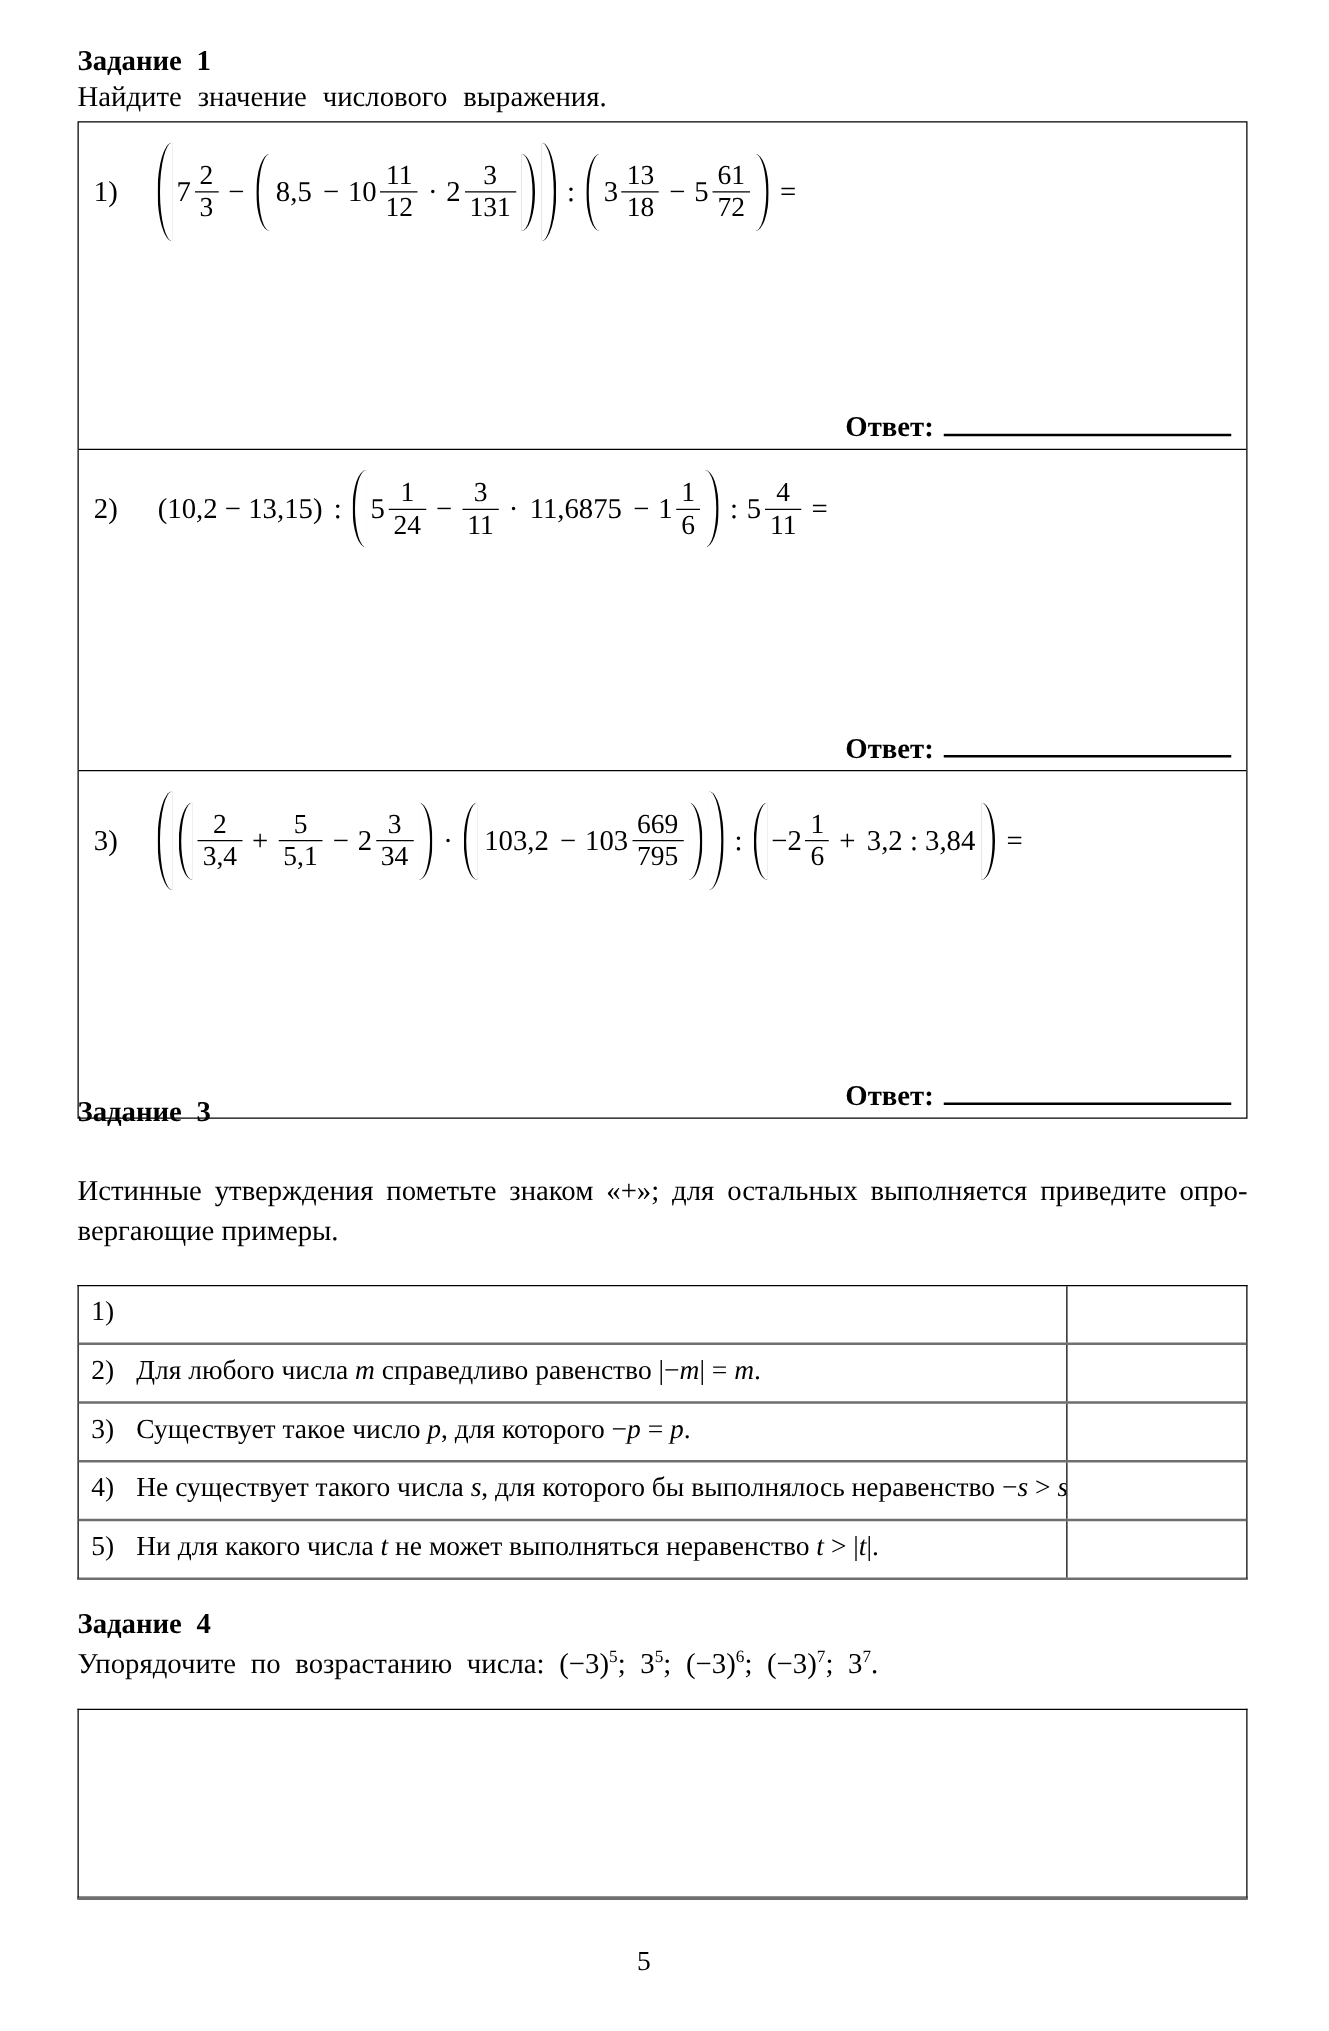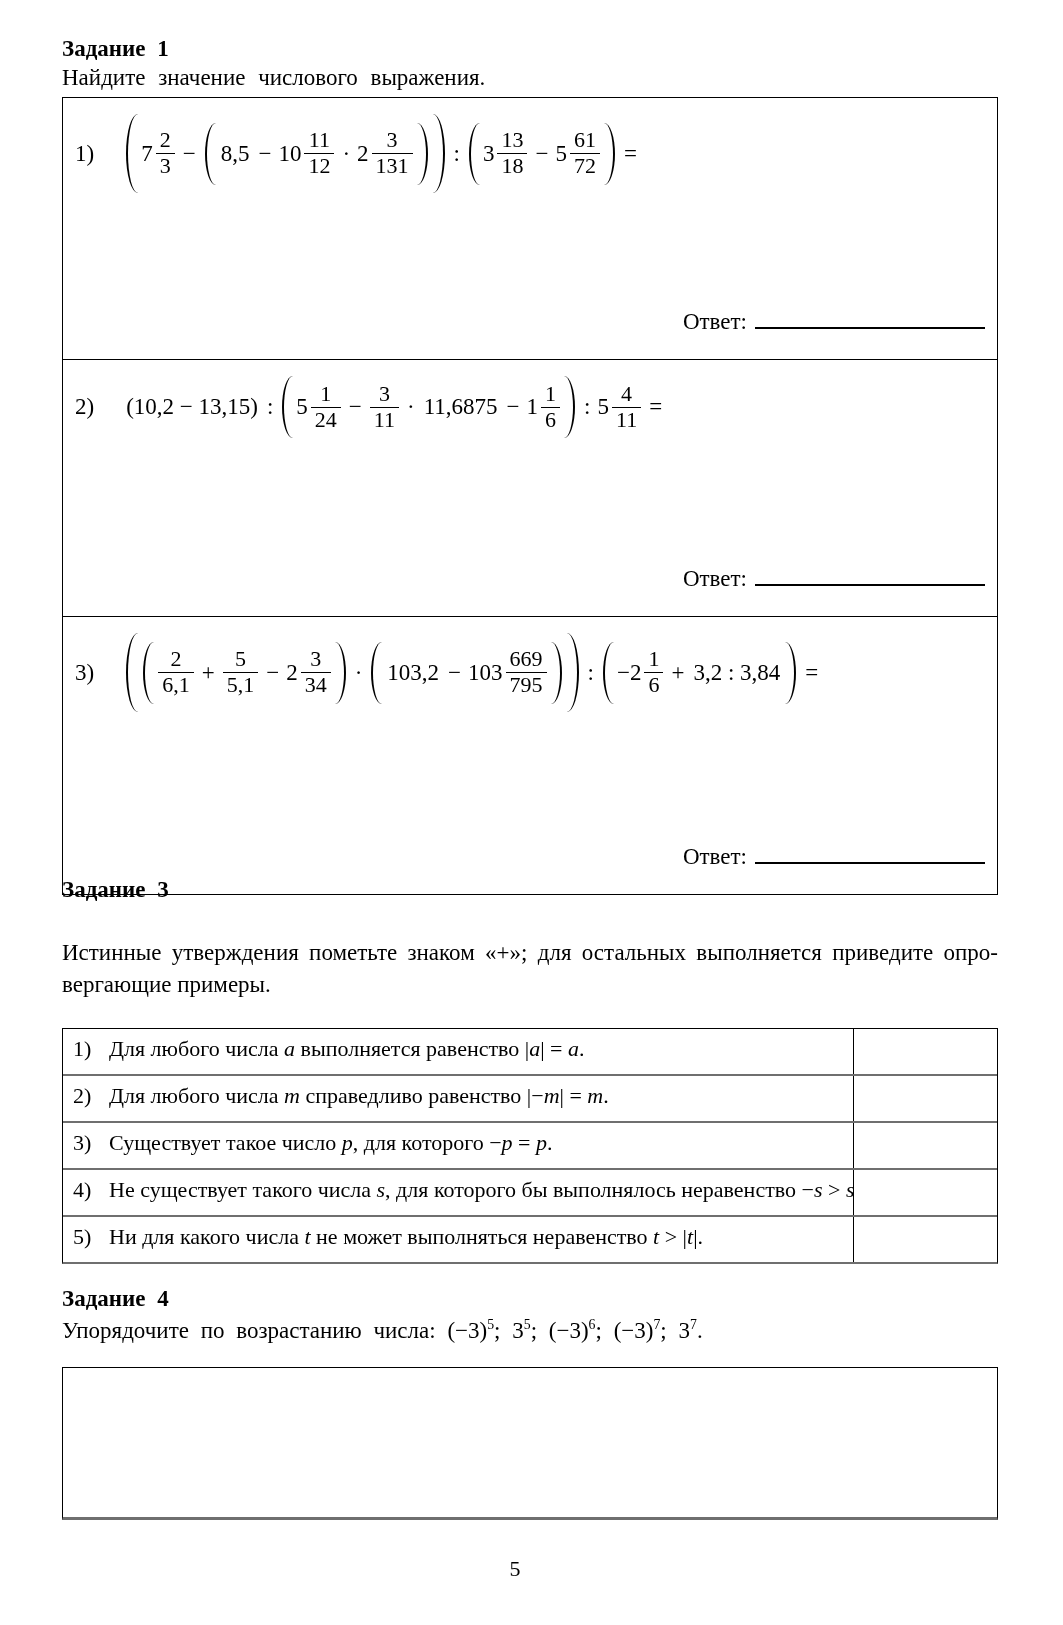--- a/index.html
+++ b/index.html
@@ -33,21 +33,21 @@
   .frac{display:inline-flex;flex-direction:column;text-align:center;margin:0 1px;}
   .frac .num,.frac .den{padding:0 4px;line-height:1.12;font-size:22px;}
   .frac .den{border-top:1.6px solid #000;}
   .par{display:inline-block;box-sizing:border-box;}
   .par.pl{width:11px;margin:0 3px 0 2px;border-left:2.2px solid #000;
           border-top-left-radius:100% 50%;border-bottom-left-radius:100% 50%;}
   .par.pr{width:11px;margin:0 2px 0 3px;border-right:2.2px solid #000;
           border-top-right-radius:100% 50%;border-bottom-right-radius:100% 50%;}
   .par.s1{height:62px;}
   .par.s2{height:79px;width:12px;}
-  .answer{position:absolute;right:12px;bottom:24px;font-size:23px;font-weight:normal;white-space:nowrap;}
+  .answer{position:absolute;right:12px;bottom:4px;font-size:23px;font-weight:bold;white-space:nowrap;}
   .ansline{display:inline-block;width:230px;height:20px;border-bottom:2px solid #000;margin-left:8px;}
 
   
   #t3-line1{position:absolute;left:62px;top:940px;width:936px;font-size:23px;
             text-align:justify;text-align-last:justify;}
   #t3-line2{position:absolute;left:62px;top:972px;font-size:23px;}
 
   
   #stmt-table{
     position:absolute;left:62px;top:1028px;width:936px;
@@ -175,21 +175,21 @@
         <div class="answer"><span>Ответ:</span><span class="ansline"></span></div>
       </div>
       <div class="exprow">
         <div class="expr">
           <span class="lbl">3)</span>
           <span class="par pl s2"></span>
           <span class="par pl s1"></span>
           <span class="mix">
             <span class="frac">
               <span class="num">2</span>
-              <span class="den">6,1</span>
+              <span class="den">3,4</span>
             </span>
           </span>
           <span class="op">+</span>
           <span class="mix">
             <span class="frac">
               <span class="num">5</span>
               <span class="den">5,1</span>
             </span>
           </span>
           <span class="op">−</span>
@@ -233,21 +233,20 @@
     </div>
 
   <div class="abs hdr" style="left:62px;top:877px;">Задание 3</div>
   <div id="t3-line1">Истинные утверждения пометьте знаком «+»; для остальных выполняется приведите опро-</div>
   <div id="t3-line2">вергающие примеры.</div>
 
   <div id="stmt-table">
       <div class="srow">
         <div class="scell">
           <span class="snum">1)</span>
-          <span class="stext"><span>Для любого числа </span><span class="it">a</span><span> выполняется равенство |</span><span class="it">a</span><span>| = </span><span class="it">a</span><span>.</span></span>
         </div>
         <div class="sans"></div>
       </div>
       <div class="srow">
         <div class="scell">
           <span class="snum">2)</span>
           <span class="stext"><span>Для любого числа </span><span class="it">m</span><span> справедливо равенство |−</span><span class="it">m</span><span>| = </span><span class="it">m</span><span>.</span></span>
         </div>
         <div class="sans"></div>
       </div>

